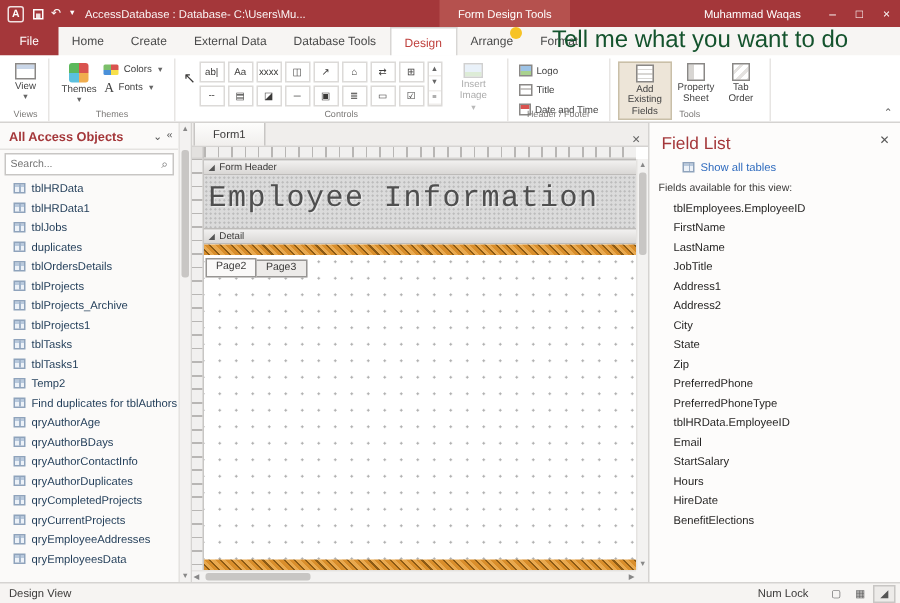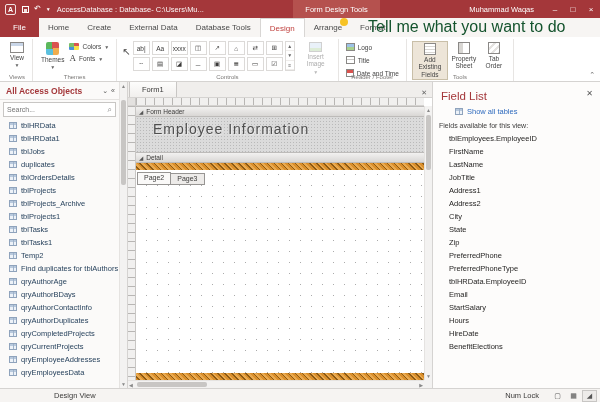--- a/index.html
+++ b/index.html
@@ -98,22 +98,22 @@
              background-image:repeating-linear-gradient(90deg,#B8B6B4 0 1px,transparent 1px 9px); }
   .canvas { position:absolute; top:24px; left:0; right:8px; bottom:8px; overflow:hidden; }
   .vruler { position:absolute; left:0; top:0; width:8px; bottom:0; background:#F1F0EF; border-right:1px solid #C8C6C4;
             background-image:repeating-linear-gradient(180deg,#B8B6B4 0 1px,transparent 1px 9px); }
   .form { position:absolute; left:8px; right:0; top:0; bottom:0; display:flex; flex-direction:column; }
   .section-bar { height:11px; flex:none; background:linear-gradient(#F2F1F0,#D9D7D5); border-top:1px solid #BDBBB9;
                  border-bottom:1px solid #BDBBB9; display:flex; align-items:center; gap:3px; padding-left:3px; font-size:6.5px; color:#3B3A39; }
   .section-ic { font-size:5.5px; color:#555; }
   .form-header-area { height:35px; flex:none; position:relative; background-color:#DBDBDB;
                       background-image:radial-gradient(#B9B9B9 0.6px,transparent 0.7px); background-size:3px 3px; }
-  .header-title { position:absolute; left:17px; top:4px; font-family:Liberation Sans, sans-serif;
-                  font-size:14px; color:#4F4F4F; letter-spacing:1px; white-space:nowrap; text-shadow:1px 1px 0 rgba(255,255,255,.45); }
+  .header-title { position:absolute; left:3px; top:4px; font-family:Liberation Mono, monospace;
+                  font-size:20px; color:#4F4F4F; letter-spacing:1px; white-space:nowrap; text-shadow:1px 1px 0 rgba(255,255,255,.45); }
   .detail-area { flex:1; position:relative; background-color:#fff;
                  background-image:radial-gradient(#ABABAB 0.7px,transparent 0.8px); background-size:11px 11px; background-position:5px 6px; }
   .hatch { background:repeating-linear-gradient(45deg,#D98E2B 0 2px,#8C5A14 2px 3px,#E9A94F 3px 5px); }
   .sel-top { position:absolute; top:0; left:0; right:0; height:7px; }
   .sel-bottom { position:absolute; bottom:0; left:0; right:0; height:7px; }
   .page-tabs { position:absolute; top:9px; left:1px; display:flex; align-items:flex-end; }
   .page-tab { font-size:7px; color:#3B3A39; background:#EDEBE9; border:1px solid #979593; padding:1px 6px 2px; margin-right:-1px; }
   .page-tab.active { background:#FAF9F8; position:relative; z-index:2; padding-bottom:3px; }
   .vscroll { position:absolute; top:24px; right:0; width:8px; bottom:8px; background:#F3F2F1; border-left:1px solid #E5E3E1; }
   .vscroll .arr-up { position:absolute; top:1px; left:0; right:0; text-align:center; font-size:5px; color:#888; }
@@ -130,21 +130,21 @@
   .fl-title { color:#A4373A; font-size:11.5px; padding:8px 8px 5px 8px; }
   .fl-close { position:absolute; top:7px; right:7px; font-size:8px; color:#555; }
   .fl-showall { display:flex; align-items:center; gap:4px; padding-left:22px; font-size:7.5px; color:#2F6BBE; }
   .fl-hint { font-size:7px; color:#3B3A39; padding:6px 6px 3px 6px; white-space:nowrap; }
   .fl-fields { font-size:7.5px; color:#201F1E; }
   .fl-field { height:13px; display:flex; align-items:center; padding-left:16px; white-space:nowrap; overflow:hidden; }
 
   
   .statusbar { position:absolute; left:0; right:0; bottom:0; height:14px; background:#F6F4F2; border-top:1px solid #D5D3D1;
                display:flex; align-items:center; font-size:7.5px; color:#3B3A39; padding:0 3px 0 6px; }
-  .sb-left { flex:1; white-space:nowrap;margin-left:48px; }
+  .sb-left { flex:1; white-space:nowrap; }
   .sb-numlock { margin-right:10px; white-space:nowrap; }
   .sb-btn { width:15px; height:12px; border:1px solid transparent; display:flex; align-items:center; justify-content:center; font-size:7px; color:#555; margin-left:1px; }
   .sb-btn.active { background:#EDEBE9; border-color:#C8C6C4; }
 </style>
 </head>
 <body>
 
 <div id="app">
 
   <div class="titlebar">

